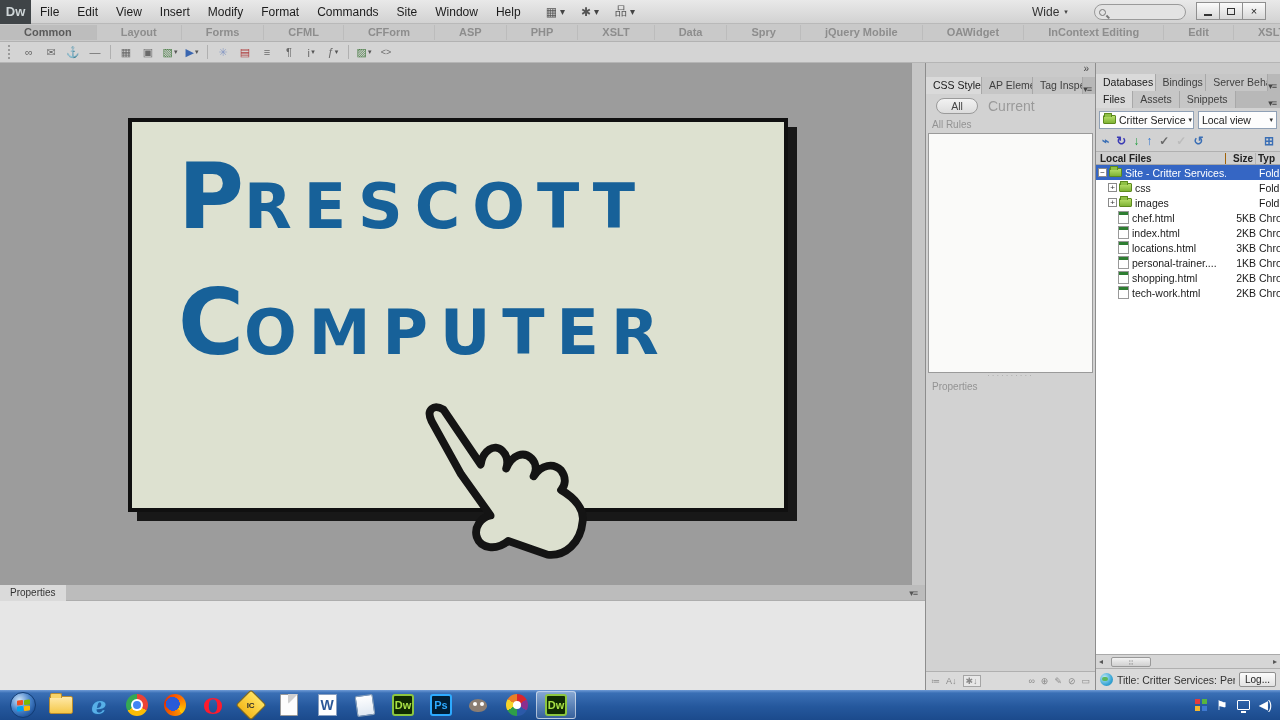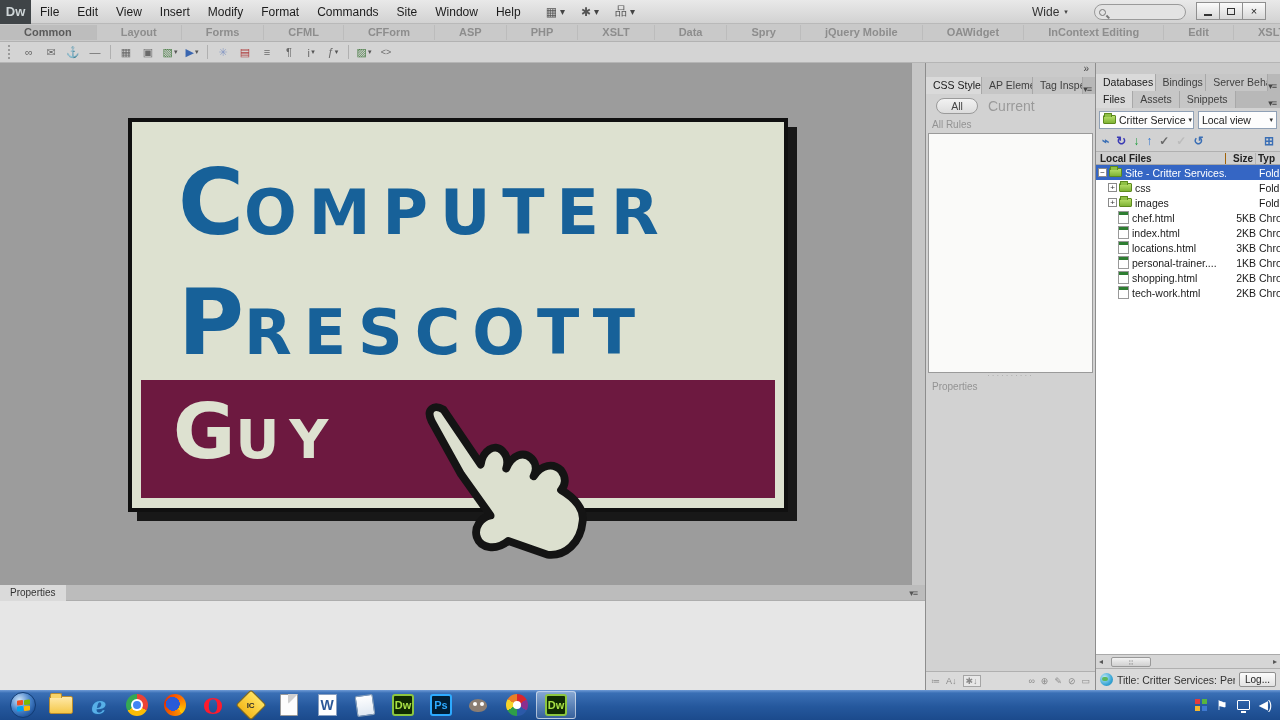--- a/index.html
+++ b/index.html
@@ -315,25 +315,22 @@
         <span class="c" style="color:#4a7d46;">▨</span>
         <span class="caret">▾</span>
       </span>
     <span class="tbi">
         <span class="c" style="font-size:9px;">&lt;&gt;</span>
       </span>
   </div>
 
   <div class="canvas">
     <div class="logo-card">
+      <div class="logo-line ll1"><span class="ini">P</span><span class="rest">RESCOTT</span></div>
       <div class="logo-line ll2"><span class="ini">C</span><span class="rest">OMPUTER</span></div>
-      <div class="logo-line ll1"><span class="ini">P</span><span class="rest">RESCOTT</span></div>
-      <div class="band">
-        <div class="logo-line"><span class="ini">G</span><span class="rest">UY</span></div>
-      </div>
     </div>
     <svg class="hand" viewBox="0 0 200 178">
       <path d="M26,8 L64,64 C66,50 78,42 86,50 C92,56 92,62 90,68 C96,54 108,50 116,58 C122,64 120,72 118,76
                C126,64 138,62 146,70 C152,78 150,86 146,90 C160,98 170,110 168,122 C166,144 150,158 132,156
                L92,142 C80,152 64,150 60,138 C57,128 64,118 74,116 L44,74 L14,20 C8,8 16,2 26,8 Z" fill="#dce0cf" stroke="#141414" stroke-width="8" stroke-linejoin="round"></path>
     </svg>
   </div>
   <div class="canvas-scroll"></div>
 
   <div class="props">

